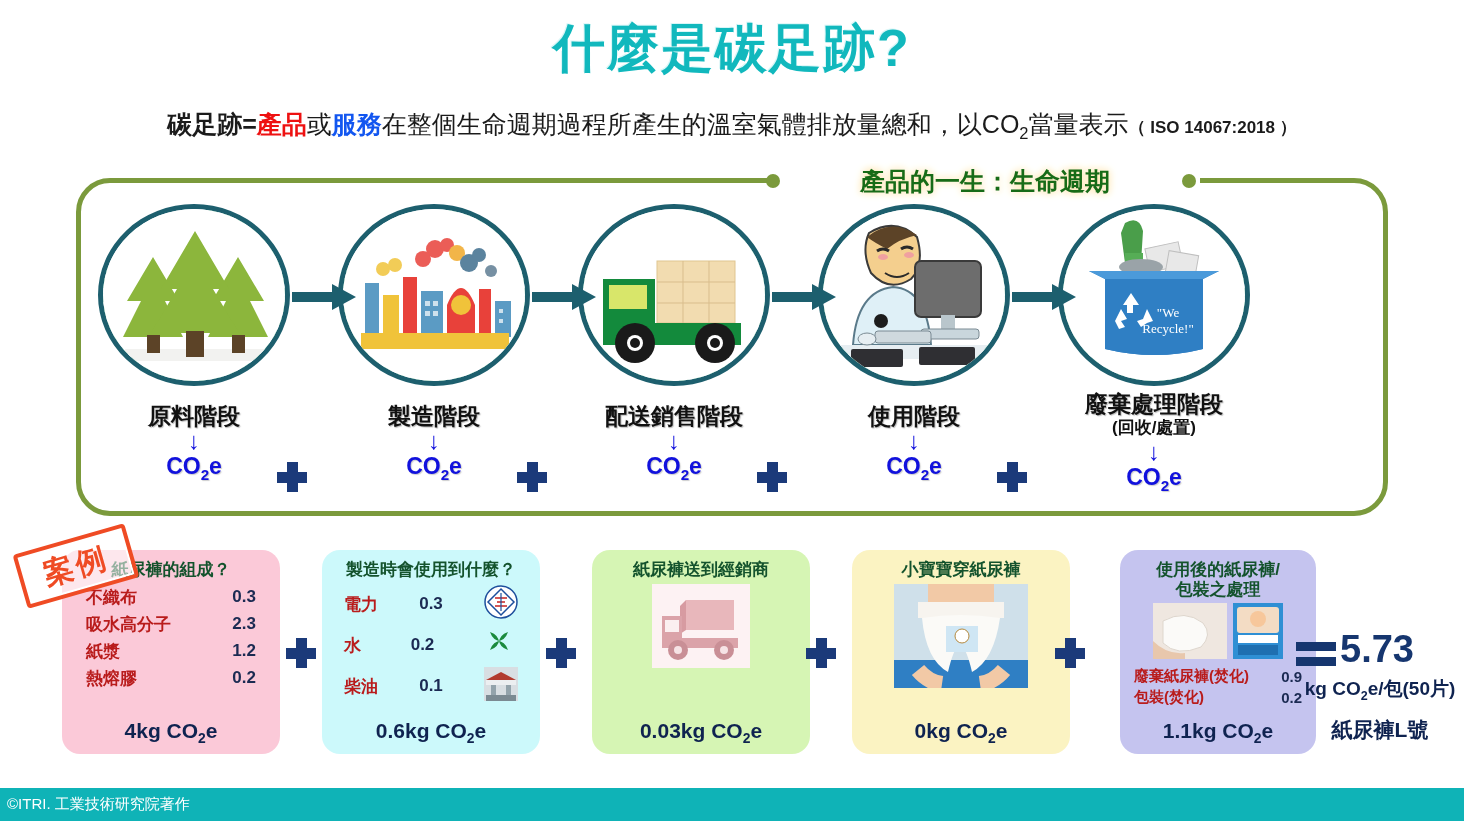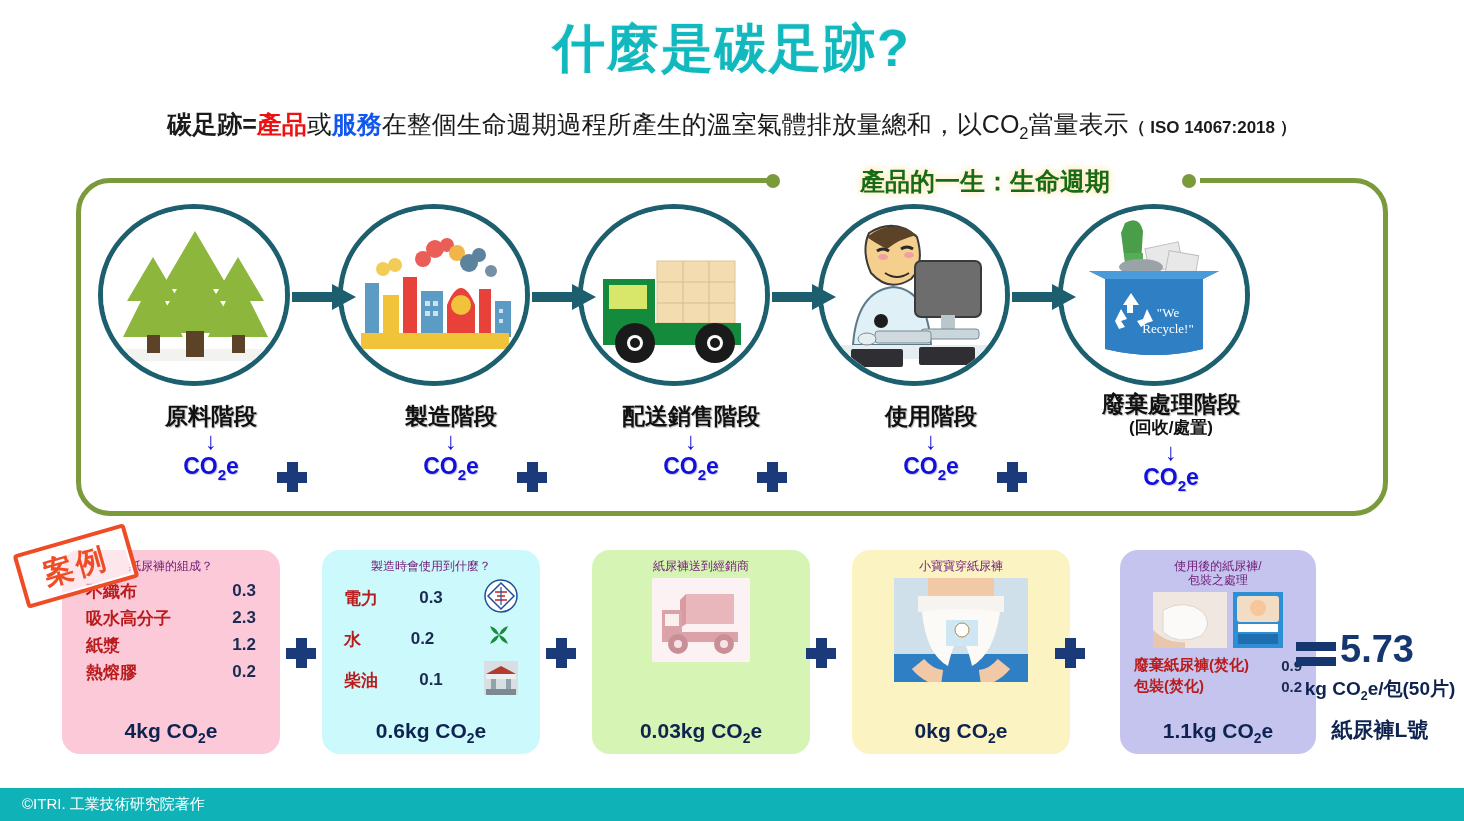--- a/index.html
+++ b/index.html
@@ -82,21 +82,21 @@
   .sc2 { left: 502px; }
   .sc3 { left: 742px; }
   .sc4 { left: 982px; }
 
   .arrow {
     position: absolute; top: 88px; width: 64px; height: 26px; z-index: 4;
   }
   .a0 { left: 216px; } .a1 { left: 456px; } .a2 { left: 696px; } .a3 { left: 936px; }
 
   
-  .stage-labels { position: absolute; left: 93px; top: 404px; width: 1312px; height: 110px; }
+  .stage-labels { position: absolute; left: 76px; top: 404px; width: 1312px; height: 110px; }
   .stage-label {
     position: absolute; width: 250px; text-align: center;
   }
   .sl0 { left: -7px; } .sl1 { left: 233px; } .sl2 { left: 473px; }
   .sl3 { left: 713px; } .sl4 { left: 953px; }
   .stage-label .name {
     font-size: 23px; font-weight: bold; color: #111;
     text-shadow: 1px 1px 1px rgba(160,160,160,.7);
     line-height: 1.05;
   }
@@ -122,21 +122,21 @@
     position: absolute; top: 0; width: 218px; height: 204px;
     border-radius: 18px; padding: 10px 8px 6px;
     text-align: center;
   }
   .c0 { left: 62px;  background: #fbc9d8; }
   .c1 { left: 322px; background: #ccf9fb; }
   .c2 { left: 592px; background: #d6f5b4; }
   .c3 { left: 852px; background: #fbf3c2; }
   .c4 { left: 1100px; background: #c5c4ef; width: 196px; margin-left: 20px; }
   .card .chead {
-    font-size: 12px; font-weight: normal; color: #701a75; line-height: 1.15;
+    font-size: 17px; font-weight: bold; color: #14532d; line-height: 1.15;
     margin-bottom: 4px;
   }
   .card .row {
     display: flex; justify-content: space-between; align-items: center;
     font-size: 17px; font-weight: bold; padding: 2px 16px;
   }
   .card .row .k { color: #b91c1c; }
   .card .row .v { color: #1b2a52; }
   .card .total {
     position: absolute; left: 0; bottom: 8px; width: 100%;
@@ -180,21 +180,21 @@
     letter-spacing: 3px;
     background: rgba(255,255,255,.55);
     box-shadow: inset 0 0 0 2px #ffffff;
     z-index: 9;
   }
 
   
   .footer {
     position: absolute; left: 0; bottom: 0; width: 1464px; height: 33px;
     background: #0fb3b7; color: #ffffff;
-    display: flex; align-items: center; padding-left: 22px;
+    display: flex; align-items: center; padding-left: 7px;
     font-size: 15px;
   }
   .mini-logo { width: 34px; height: 34px; }
 </style>
 </head>
 <body>
 
 <div class="title">什麼是碳足跡?</div>
 
 <div class="subtitle">

